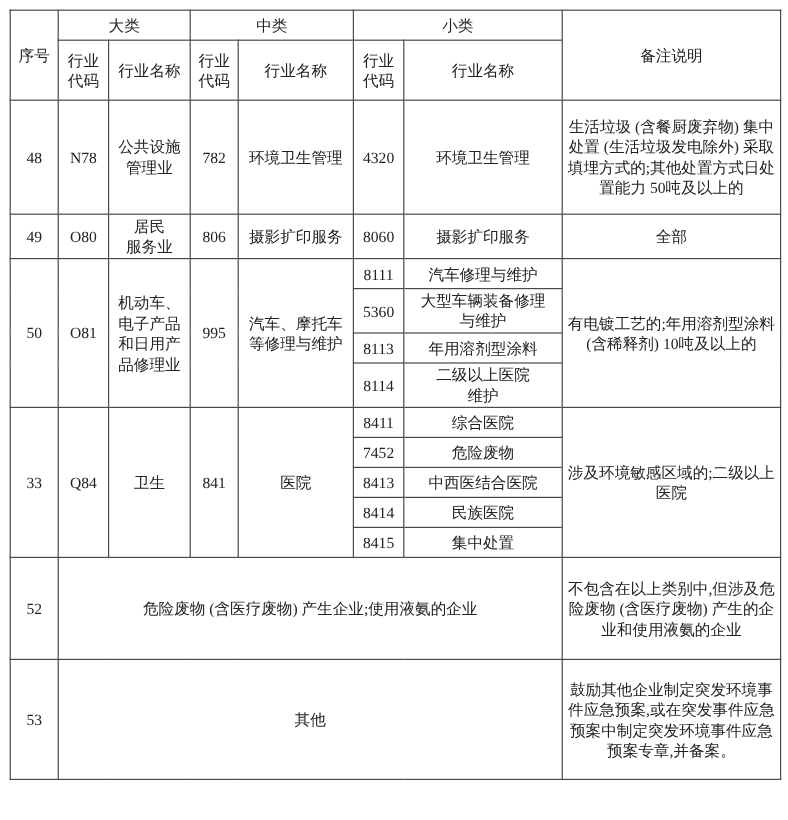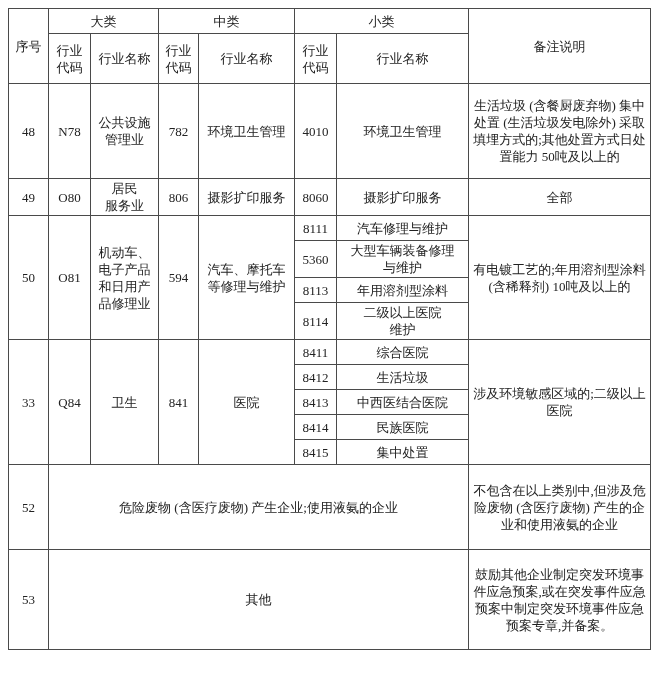--- a/index.html
+++ b/index.html
@@ -101,21 +101,21 @@
     </thead>
     <tbody>
 
       <tr class="rh-95">
         <td>48</td>
         <td>N78</td>
         <td class="pre">公共设施
 管理业</td>
         <td>782</td>
         <td>环境卫生管理</td>
-        <td>4010</td>
+        <td>4320</td>
         <td>环境卫生管理</td>
         <td class="remark">生活垃圾 (含餐厨废弃物) 集中处置 (生活垃圾发电除外) 采取填埋方式的;其他处置方式日处置能力 50吨及以上的</td>
       </tr>
 
       <tr class="rh-45">
         <td>49</td>
         <td>O80</td>
         <td class="pre">居民
 服务业</td>
         <td>806</td>
@@ -125,21 +125,21 @@
         <td class="remark">全部</td>
       </tr>
 
       <tr class="rh-25">
         <td rowspan="4">50</td>
         <td rowspan="4">O81</td>
         <td rowspan="4" class="pre">机动车、
 电子产品
 和日用产
 品修理业</td>
-        <td rowspan="4">594</td>
+        <td rowspan="4">995</td>
         <td rowspan="4" class="pre">汽车、摩托车
 等修理与维护</td>
         <td>8111</td>
         <td>汽车修理与维护</td>
         <td rowspan="4" class="remark">有电镀工艺的;年用溶剂型涂料 (含稀释剂) 10吨及以上的</td>
       </tr>
       <tr class="rh-45">
         <td>5360</td>
         <td class="pre">大型车辆装备修理
 与维护</td>
@@ -158,22 +158,22 @@
         <td rowspan="5">33</td>
         <td rowspan="5">Q84</td>
         <td rowspan="5">卫生</td>
         <td rowspan="5">841</td>
         <td rowspan="5">医院</td>
         <td>8411</td>
         <td>综合医院</td>
         <td rowspan="5" class="remark">涉及环境敏感区域的;二级以上医院</td>
       </tr>
       <tr class="rh-25">
-        <td>8412</td>
-        <td>生活垃圾</td>
+        <td>7452</td>
+        <td>危险废物</td>
       </tr>
       <tr class="rh-25">
         <td>8413</td>
         <td>中西医结合医院</td>
       </tr>
       <tr class="rh-25">
         <td>8414</td>
         <td>民族医院</td>
       </tr>
       <tr class="rh-25">

